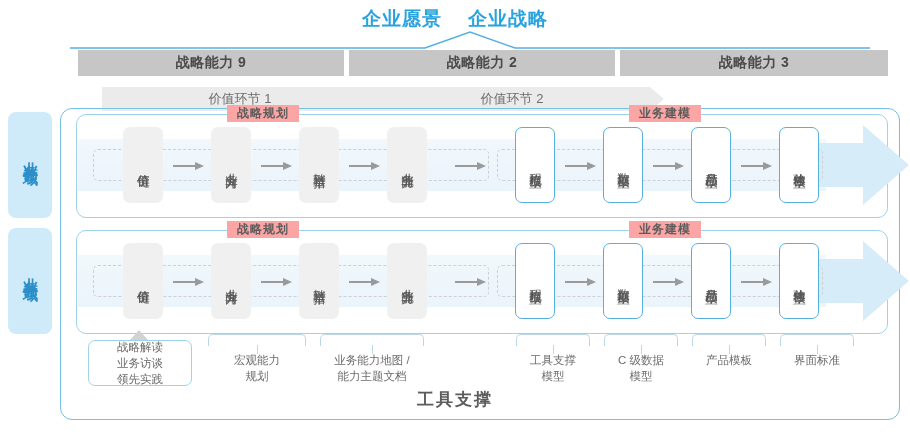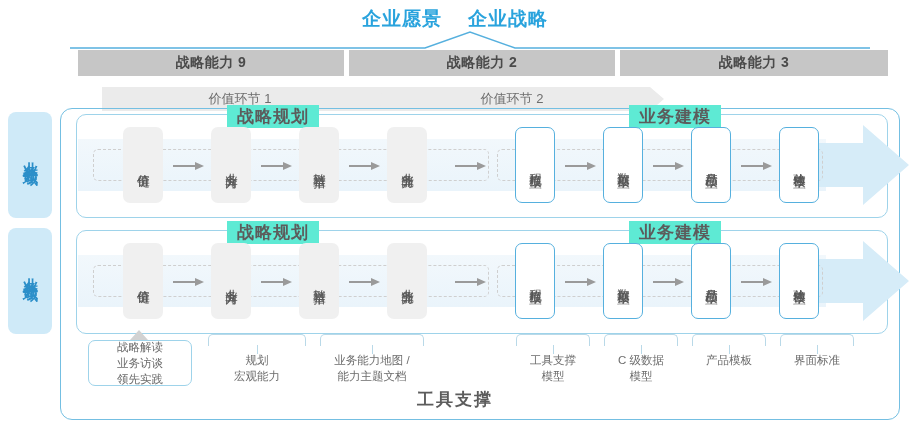--- a/index.html
+++ b/index.html
@@ -63,22 +63,22 @@
   
   .row-box {
     position: absolute; left: 76px; width: 812px; height: 104px;
     border: 1.4px solid #9ed3ea; border-radius: 10px; background: #fff;
   }
   .row-box.r1 { top: 114px; }
   .row-box.r2 { top: 230px; }
 
   
   .sec-head {
-    position: absolute; top: -10px; background: #5eead4; padding: 0 10px;
-    font-size: 17px; font-weight: bold; color: #5c5c5c; letter-spacing: 1px;
+    position: absolute; top: -10px; background: #fca5a5; padding: 0 10px;
+    font-size: 12px; font-weight: bold; color: #5c5c5c; letter-spacing: 1px;
   }
   .sec-head.left  { left: 150px; }
   .sec-head.right { left: 552px; }
 
   
   .band {
     position: absolute; left: 1px; top: 24px; height: 52px; width: 748px;
     background: linear-gradient(180deg,#f2f8fc 0%,#eaf4fb 100%);
   }
   .big-arrow {
@@ -241,22 +241,22 @@
 
   <div class="tool-box">
     <div>
       <div>战略解读</div>
       <div>业务访谈</div>
       <div>领先实践</div>
     </div>
   </div>
 
   <div class="tool-label" style="left:207px;top:352px;width:100px;">
+      <div>宏观能力</div>
       <div>规划</div>
-      <div>宏观能力</div>
     </div>
   <div class="tool-label" style="left:316px;top:352px;width:112px;">
       <div>业务能力地图 /</div>
       <div>能力主题文档</div>
     </div>
   <div class="tool-label" style="left:513px;top:352px;width:80px;">
       <div>工具支撑</div>
       <div>模型</div>
     </div>
   <div class="tool-label" style="left:601px;top:352px;width:80px;">

